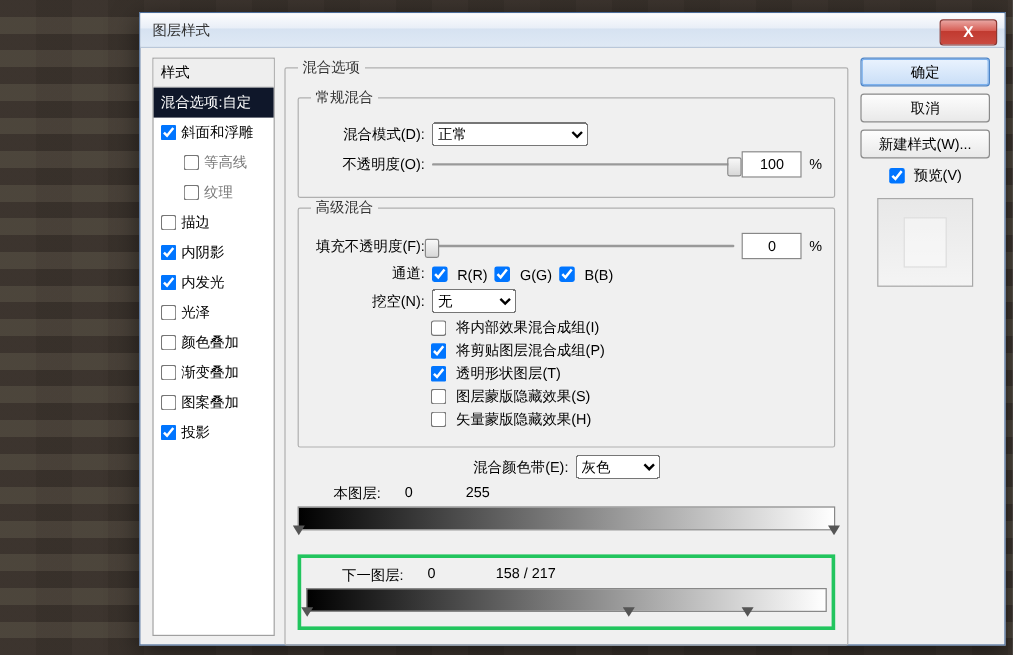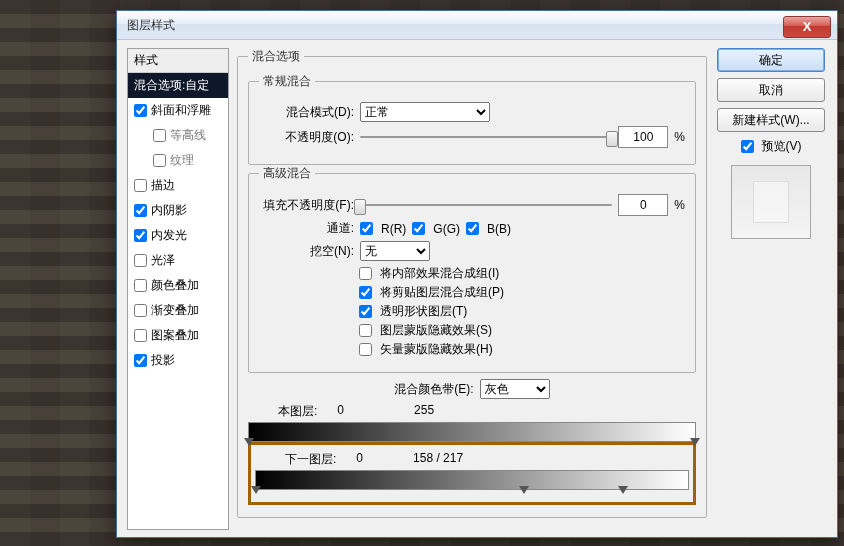--- a/index.html
+++ b/index.html
@@ -27,21 +27,21 @@
 .slider{flex:1;height:18px;position:relative}
 .slider .track{position:absolute;top:8px;left:0;right:0;height:2px;background:#999;border-radius:1px}
 .slider .thumb{position:absolute;top:3px;width:10px;height:14px;background:linear-gradient(#f8f8f8,#d8d8d8);border:1px solid #888;border-radius:2px;transform:translateX(-50%)}
 .numbox{width:44px;height:18px;border:1px solid #888;text-align:center;font-size:12px;background:#fff}
 .chk{display:flex;align-items:center;gap:8px}
 
 .band{margin-top:6px}
 .band .lbl{display:flex;gap:20px;margin-bottom:2px;padding-left:30px}
 .gradient{height:18px;background:linear-gradient(to right,#000,#fff);border:1px solid #888;position:relative}
 .gradient .tri{position:absolute;bottom:-10px;width:0;height:0;border:5px solid transparent;border-top:8px solid #555;transform:translateX(-50%)}
-.highlight{border:3px solid #a16207;padding:6px 4px 12px;margin-top:0}
+.highlight{border:3px solid #22c55e;padding:6px 4px 12px;margin-top:20px}
 
 .right{width:112px;display:flex;flex-direction:column;gap:6px;align-items:center}
 .btn{width:106px;height:22px;background:linear-gradient(#fdfdfd,#e9e9e9);border:1px solid #8a8a8a;border-radius:3px;cursor:pointer;font-size:12px;display:flex;align-items:center;justify-content:center}
 .btn.default{background:linear-gradient(#eaf3fe,#c9def7);border:1px solid #4c84c7;box-shadow:0 0 0 1px #7cb1ee inset}
 .preview{width:78px;height:72px;border:1px solid #a8a8a8;background:linear-gradient(#e8e8e8,#f4f4f4);margin-top:4px;display:flex;align-items:center;justify-content:center}
 .preview .sq{width:34px;height:40px;background:rgba(255,255,255,.4);border:1px solid #ddd}
 </style>
 </head>
 <body>
 <div class="bg"></div>
@@ -180,21 +180,21 @@
         </fieldset>
 
         <div class="band">
           <div class="row" style="justify-content:center">
             <span>混合颜色带(E):</span>
             <select style="width:70px"><option>灰色</option></select>
           </div>
           <div class="lbl">
             <span>本图层:</span>
             <span>0</span>
-            <span style="margin-left:50px">255</span>
+            <span style="margin-left:24px">255</span>
           </div>
           <div class="gradient">
             <div class="tri" style="left:0%"></div>
               <div class="tri" style="left:100%"></div>
           </div>
           <div class="highlight">
             <div class="lbl">
               <span>下一图层:</span>
               <span>0</span>
               <span style="margin-left:30px"><span>158</span> <span>/</span> <span>217</span></span>

